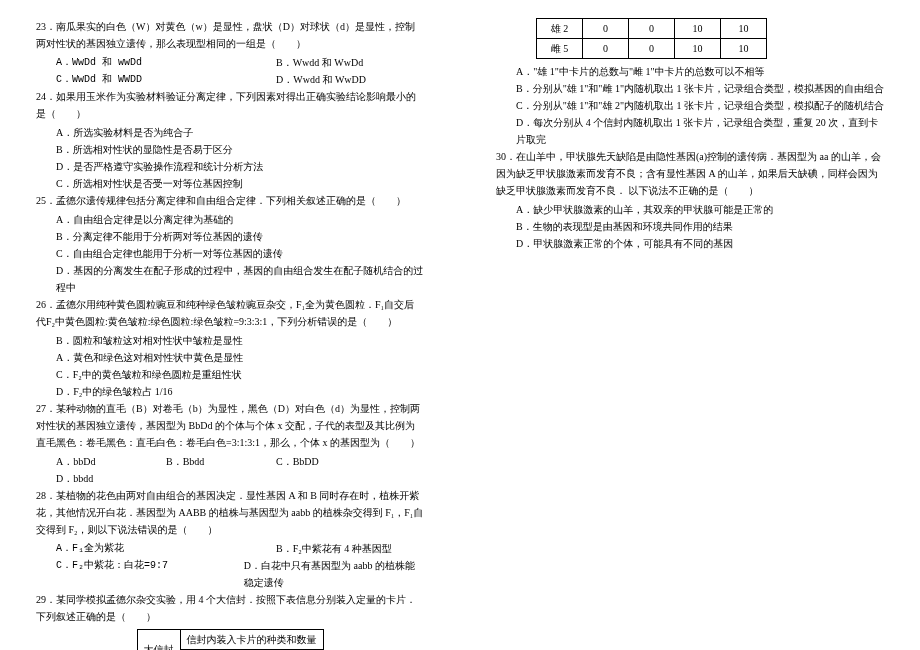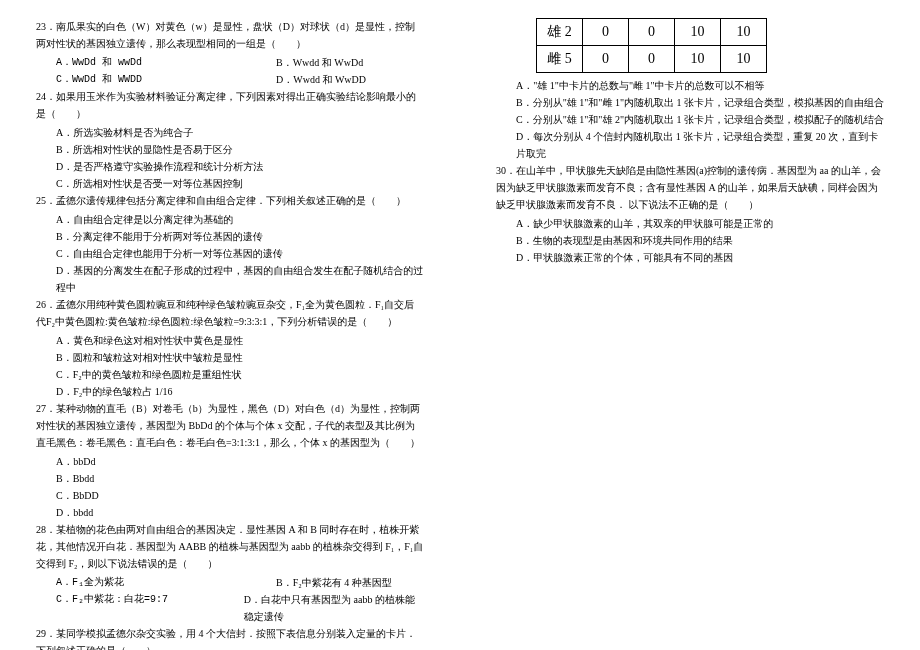--- a/index.html
+++ b/index.html
@@ -23,28 +23,28 @@
     .opts-two { display: flex; padding-left: 20px; }
     .opts-two > span:first-child { width: 220px; font-family: Liberation Mono, monospace; }
     table {
       border-collapse: collapse;
       margin: 4px auto;
     }
     td, th {
       border: 1px solid #000;
       padding: 1px 6px;
       text-align: center;
-      font-size: 14px;
+      font-size: 10px;
       font-weight: normal;
     }
     .table1 th { text-align: center; }
     .table1 .merge { text-align: center; }
     .table2 { margin: 0 0 4px 40px; }
     .table2 td { width: 46px; }
-    .opts4 { display: flex; padding-left: 20px; flex-wrap: wrap; flex-direction: column; }
+    .opts4 { display: flex; padding-left: 20px; flex-wrap: wrap; }
     .opts4 > span { width: 100px; }
     .opts4w > span { width: 110px; }
   </style>
 </head>
 <body>
 
 <div class="col">
   <div class="q">23．南瓜果实的白色（W）对黄色（w）是显性，盘状（D）对球状（d）是显性，控制两对性状的基因独立遗传，那么表现型相同的一组是（　　）</div>
   <div class="opts-two">
     <span>A．WwDd 和 wwDd</span>
@@ -61,22 +61,22 @@
   <div class="opts">D．是否严格遵守实验操作流程和统计分析方法</div>
   <div class="opts">C．所选相对性状是否受一对等位基因控制</div>
 
   <div class="q">25．孟德尔遗传规律包括分离定律和自由组合定律．下列相关叙述正确的是（　　）</div>
   <div class="opts">A．自由组合定律是以分离定律为基础的</div>
   <div class="opts">B．分离定律不能用于分析两对等位基因的遗传</div>
   <div class="opts">C．自由组合定律也能用于分析一对等位基因的遗传</div>
   <div class="opts">D．基因的分离发生在配子形成的过程中，基因的自由组合发生在配子随机结合的过程中</div>
 
   <div class="q">26．孟德尔用纯种黄色圆粒豌豆和纯种绿色皱粒豌豆杂交，F₁全为黄色圆粒．F₁自交后代F₂中黄色圆粒:黄色皱粒:绿色圆粒:绿色皱粒=9:3:3:1，下列分析错误的是（　　）</div>
+  <div class="opts">B．圆粒和皱粒这对相对性状中皱粒是显性</div>
   <div class="opts">A．黄色和绿色这对相对性状中黄色是显性</div>
-  <div class="opts">B．圆粒和皱粒这对相对性状中皱粒是显性</div>
   <div class="opts">C．F₂中的黄色皱粒和绿色圆粒是重组性状</div>
   <div class="opts">D．F₂中的绿色皱粒占 1/16</div>
 
   <div class="q">27．某种动物的直毛（B）对卷毛（b）为显性，黑色（D）对白色（d）为显性，控制两对性状的基因独立遗传，基因型为 BbDd 的个体与个体 x 交配，子代的表型及其比例为直毛黑色：卷毛黑色：直毛白色：卷毛白色=3:1:3:1，那么，个体 x 的基因型为（　　）</div>
   <div class="opts4 opts4w">
     <span>A．bbDd</span>
     <span>B．Bbdd</span>
     <span>C．BbDD</span>
     <span>D．bbdd</span>
   </div>

